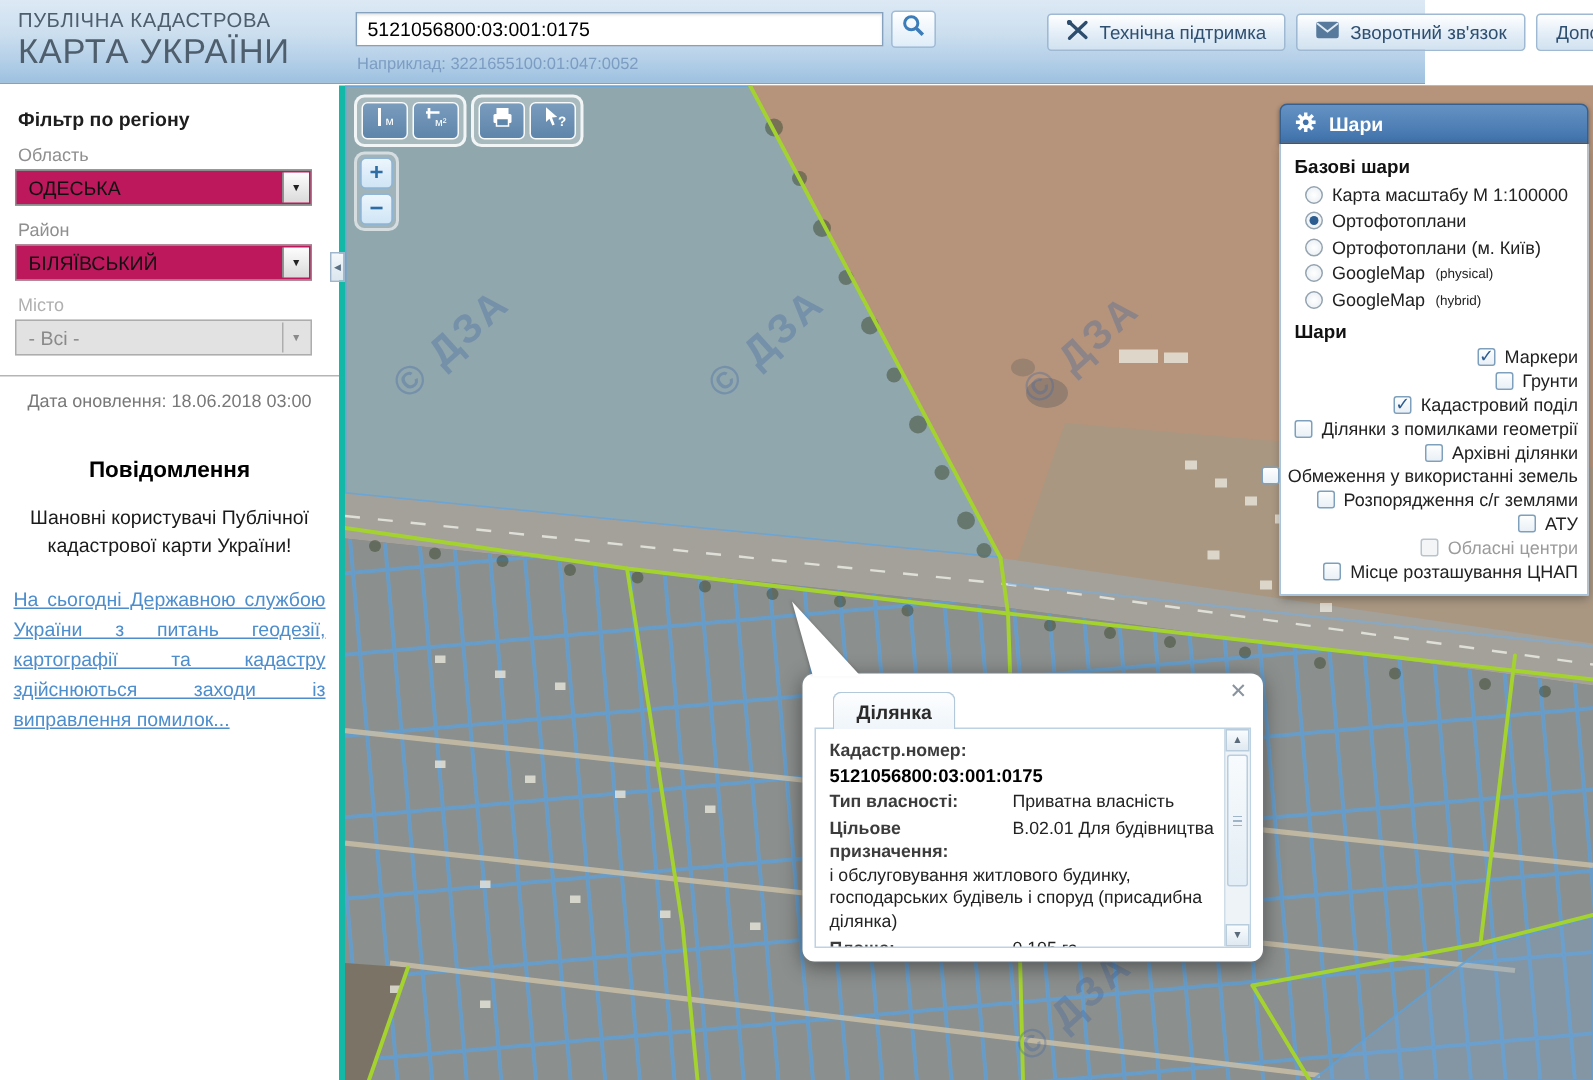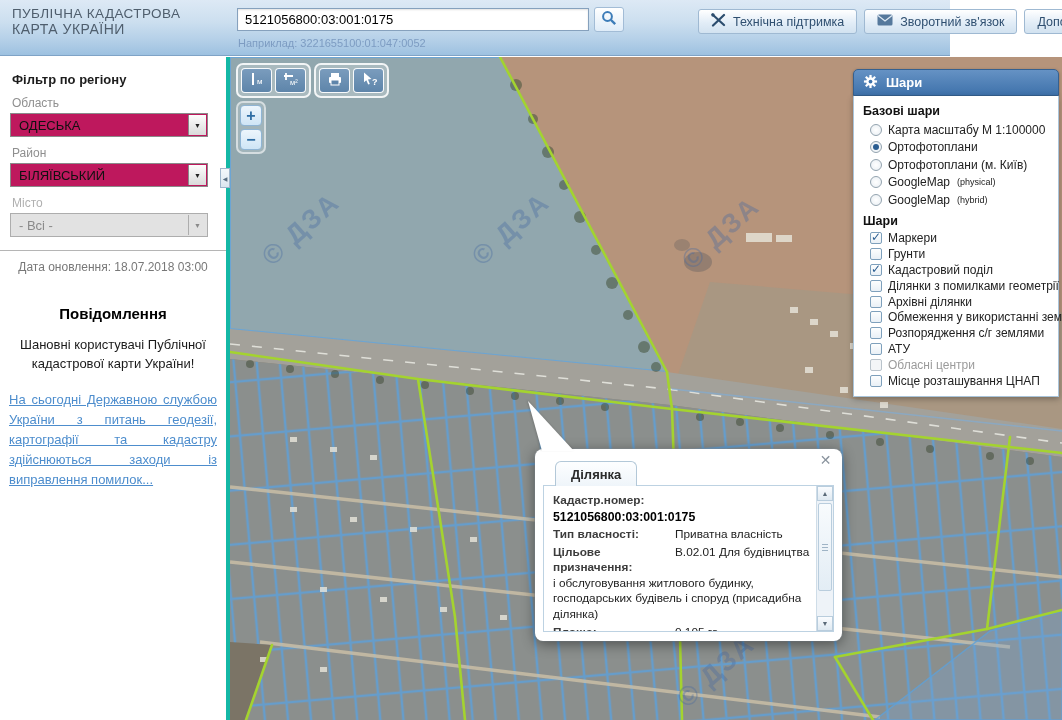--- a/index.html
+++ b/index.html
@@ -6,21 +6,21 @@
   * { box-sizing: border-box; margin: 0; padding: 0; }
   html,body { width:1062px; height:720px; overflow:hidden; }
   body { font-family:"Liberation Sans","DejaVu Sans",sans-serif; position:relative; background:#fff; }
 
   
   .hdr { position:absolute; left:0; top:0; width:950px; height:56px;
          background:linear-gradient(180deg,#dde9f5 0%,#ccdfef 40%,#b5d0e8 72%,#9dc1e0 100%);
          border-bottom:1px solid #7fa3c6; z-index:50; }
   .logo { position:absolute; left:12px; top:6px; color:#4f5e6d; }
   .logo .l1 { font-size:13.5px; letter-spacing:.4px; }
-  .logo .l2 { font-size:14px; letter-spacing:.5px; }
+  .logo .l2 { font-size:23px; letter-spacing:.5px; }
   .search-input { position:absolute; left:237px; top:8px; width:352px; height:23px;
          border:1px solid #86a1bd; padding:0 7px; font-size:13px; color:#000;
          box-shadow:inset 0 1px 2px rgba(0,0,0,.12); }
   .search-btn { position:absolute; left:594px; top:7px; width:30px; height:25px;
          background:linear-gradient(#ffffff,#dfecf8); border:1px solid #a2bcd6; border-radius:3px;
          display:flex; align-items:center; justify-content:center; cursor:pointer; }
   .hint { position:absolute; left:238px; top:37px; font-size:11px; color:#7d9cc2; }
   .navbtns { position:absolute; left:698px; top:9px; display:flex; gap:7px; }
   .navbtn { height:25px; padding:0 12px; display:flex; align-items:center; gap:7px;
          background:linear-gradient(#ffffff,#e2edf7 55%,#d2e2f0); border:1px solid #9fb9d2;
@@ -78,21 +78,21 @@
   .lpanel { position:absolute; right:3px; top:12px; width:206px; z-index:12; }
   .lp-head { height:27px; background:linear-gradient(#6592c4,#3f72ab);
          border:1px solid #35608f; border-radius:5px 5px 0 0; display:flex; align-items:center;
          gap:8px; padding:0 9px; color:#fff; font-size:13px; font-weight:bold;
          box-shadow:0 1px 3px rgba(0,0,0,.35); cursor:pointer; }
   .lp-body { background:#fff; border:1px solid #a9c4da; border-top:none;
          padding:6px 6px 8px 9px; box-shadow:0 2px 6px rgba(0,0,0,.3); }
   .lp-sec { font-size:12.5px; font-weight:bold; color:#111; margin:2px 0 3px; }
   .lrow { display:flex; align-items:center; gap:6px; height:17.5px; margin-left:7px;
          font-size:12px; color:#222; cursor:pointer; white-space:nowrap; }
-  .lrow.cbrow { height:15.8px; }
+  .lrow.cbrow { height:15.8px;justify-content:flex-end; }
   .radio { width:12px; height:12px; border-radius:50%; border:1px solid #93a3af;
          background:radial-gradient(#ffffff,#e7edf2); flex:none; position:relative; }
   .radio.on::after { content:""; position:absolute; left:2px; top:2px; width:6px; height:6px;
          border-radius:50%; background:#2b5d91; }
   .cb { width:12px; height:12px; border:1px solid #7ea0bc; border-radius:2px;
          background:linear-gradient(#fdfefe,#e9f0f6); flex:none; position:relative; }
   .cb.on::after { content:"✓"; position:absolute; left:0; top:-3px; font-size:12px;
          font-weight:bold; color:#2b5d91; }
   .lrow.disabled { color:#9b9b9b; }
   .lrow.disabled .cb { border-color:#b9c3cb; background:#f3f5f7; }
@@ -189,21 +189,21 @@
     <span class="arw"></span>
   </div>
 
   <div class="fld-label dim">Місто</div>
   <div class="sel disabled">
     <span>- Всі -</span>
     <span class="arw"></span>
   </div>
 
   <div class="divider"></div>
-  <div class="upd">Дата оновлення: 18.07.2018 03:00</div>
+  <div class="upd">Дата оновлення: 18.06.2018 03:00</div>
   <div class="msg-title">Повідомлення</div>
   <div class="msg-greet">Шановні користувачі Публічної кадастрової карти України!</div>
   <a class="msg-link">На сьогодні Державною службою України з питань геодезії, картографії та кадастру здійснюються заходи із виправлення помилок...</a>
 </div>
 <div class="collapse-btn">
     <span></span>
   </div>
 
 <div class="map">
 

